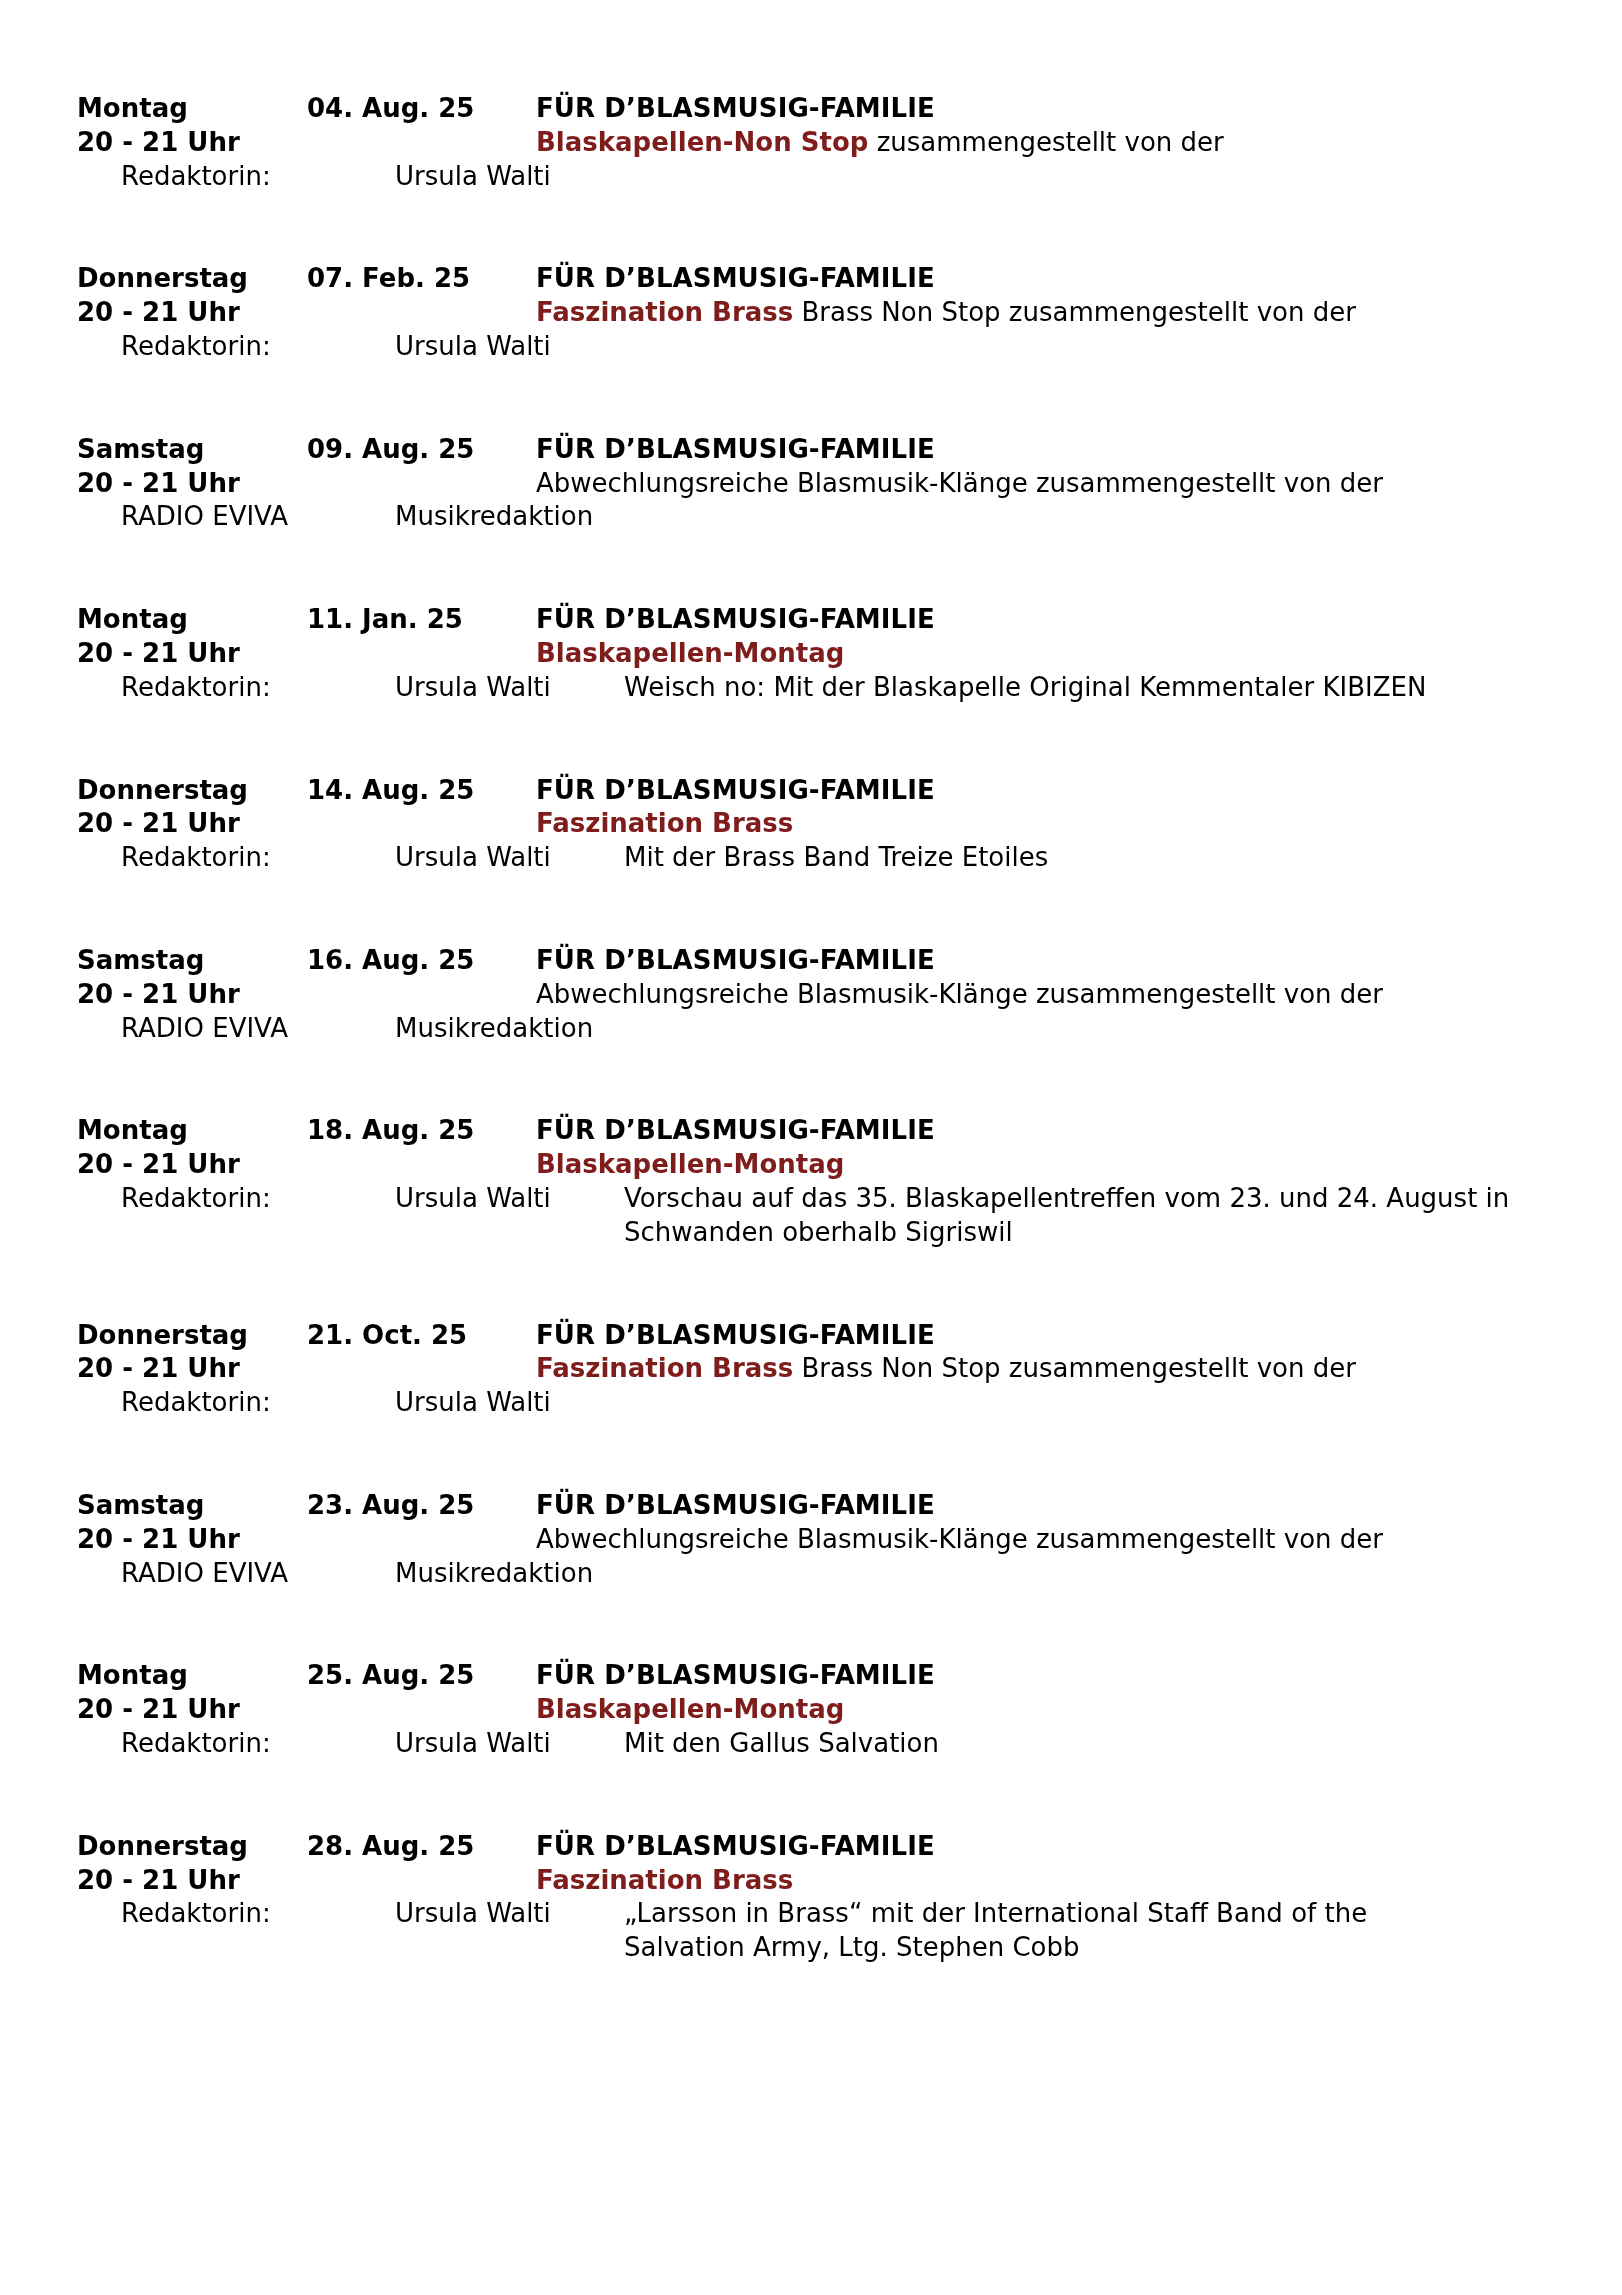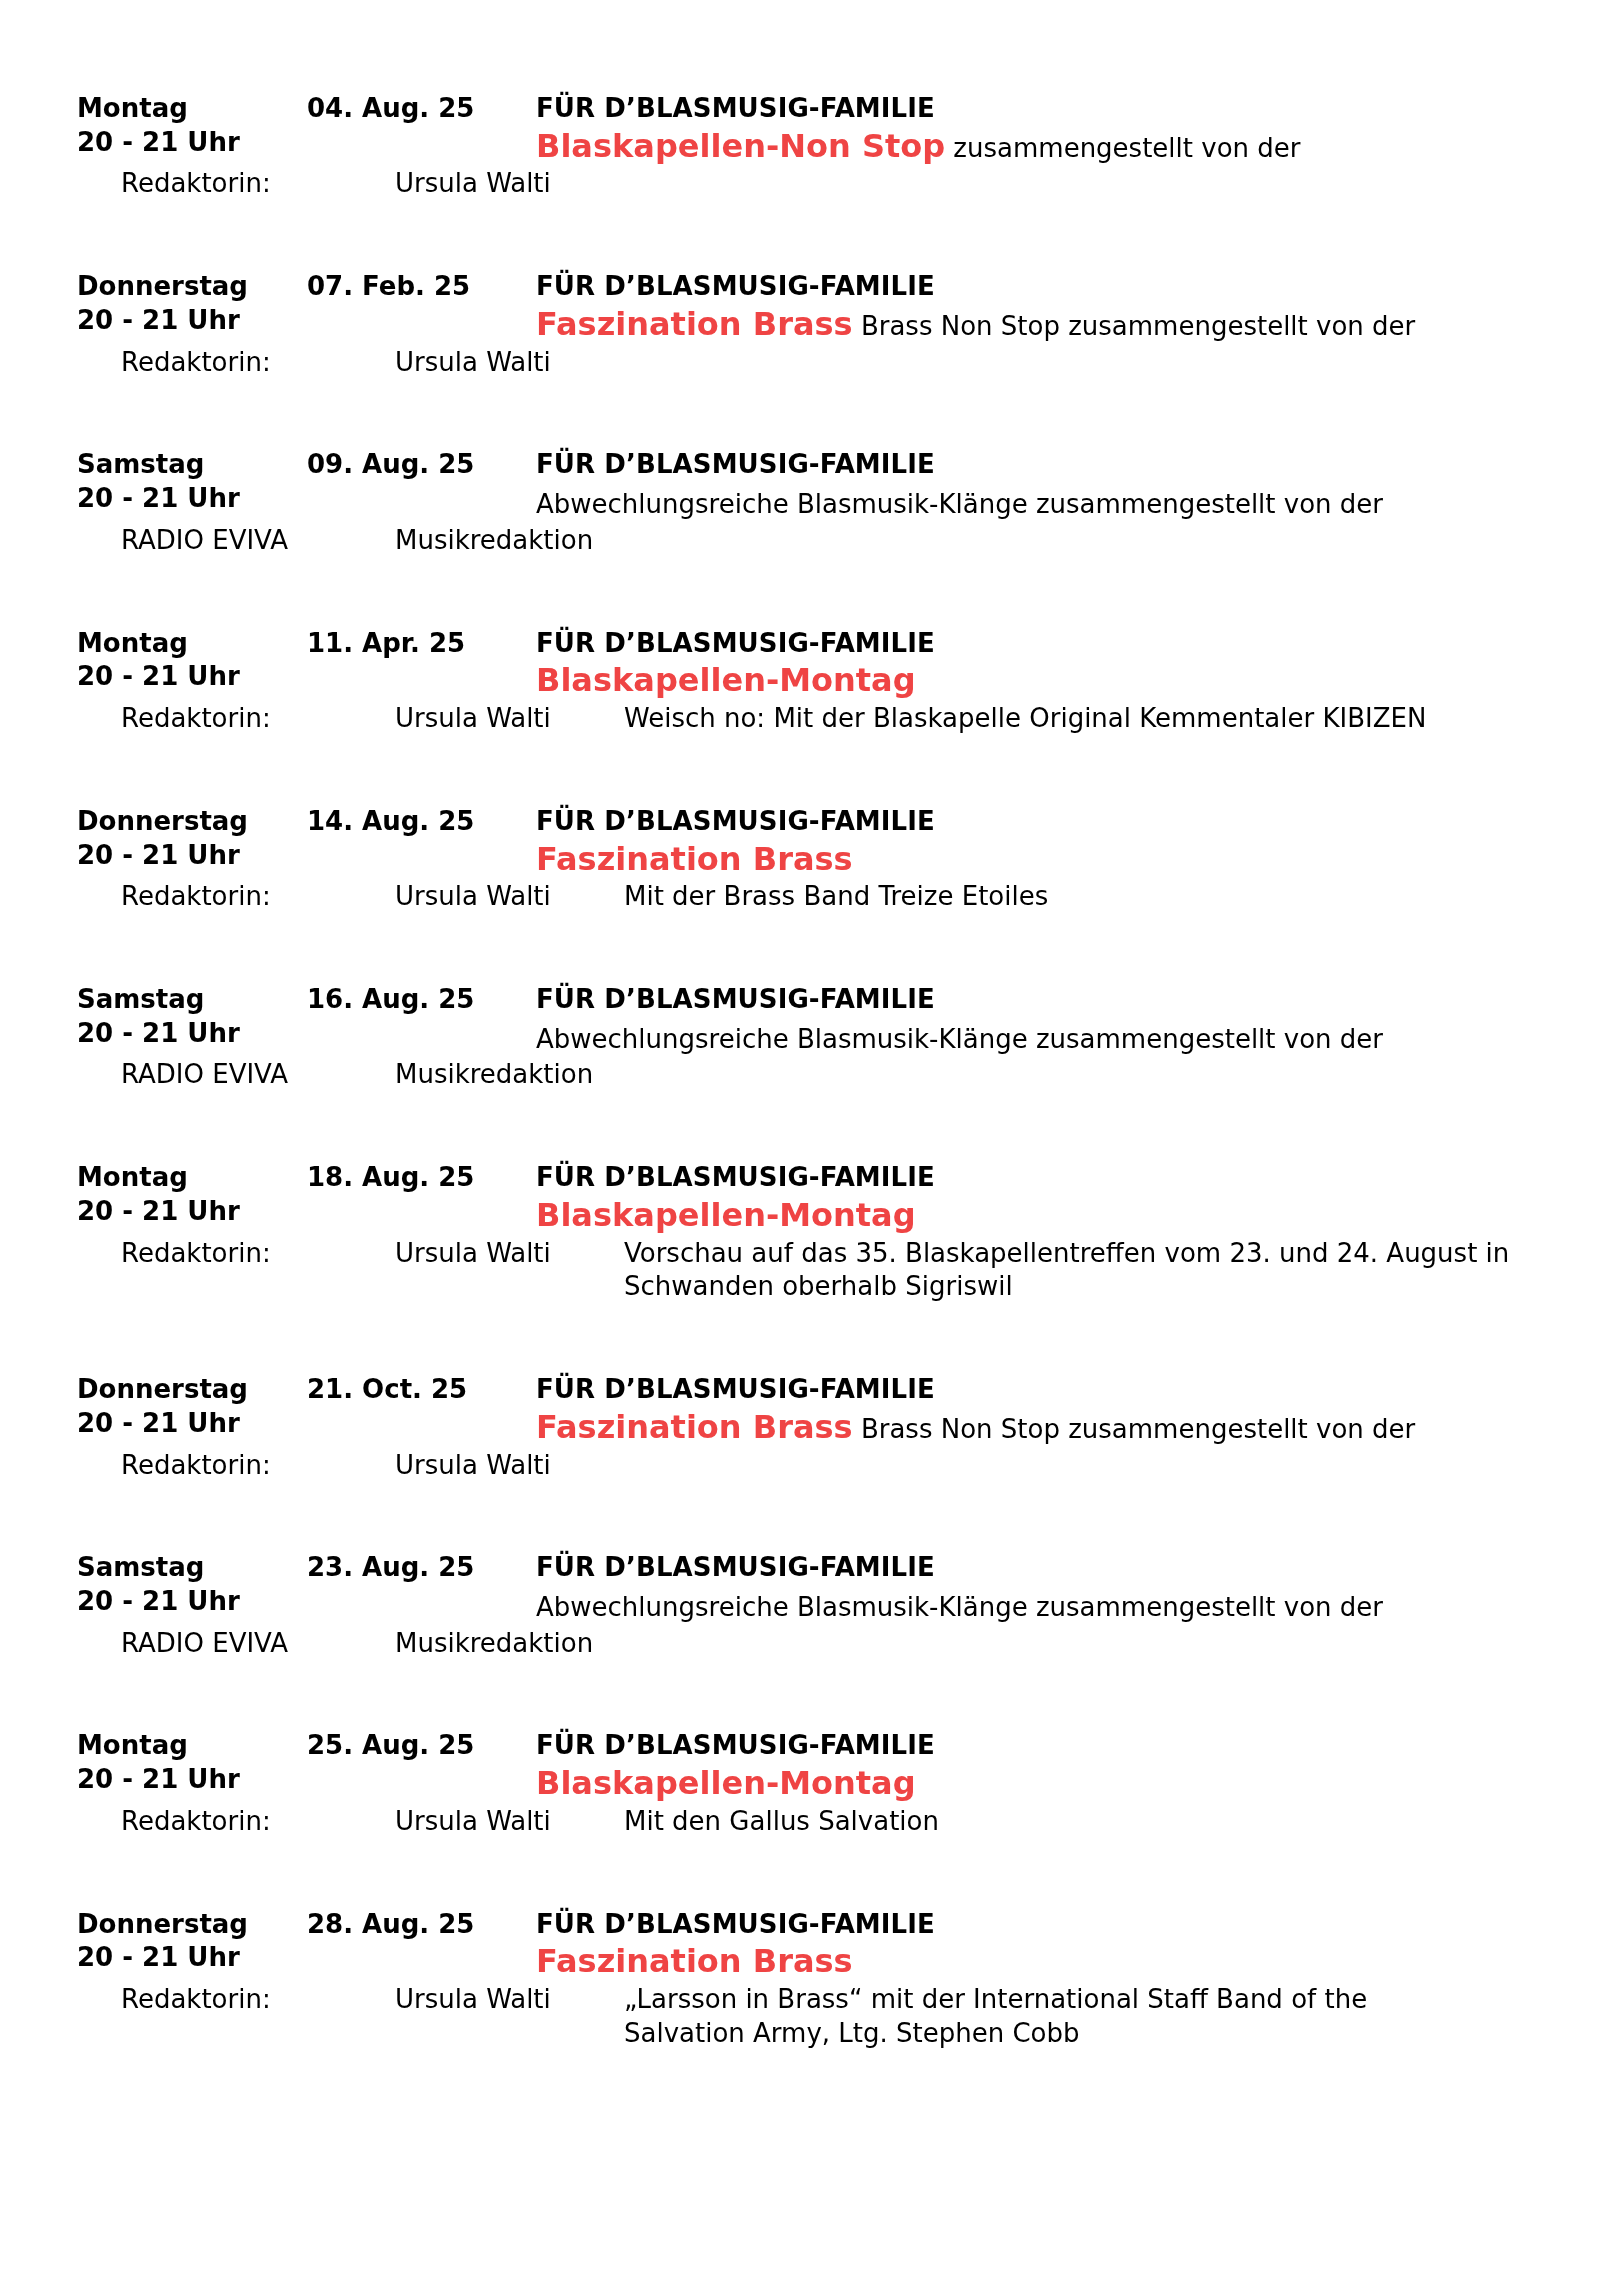--- a/index.html
+++ b/index.html
@@ -58,22 +58,22 @@
     font-size: 26px;
     margin-left: 44px;
   }
   .t-title {
     font-weight: bold;
     font-size: 26px;
     letter-spacing: 0.1px;
   }
   .t-green {
     font-weight: bold;
-    font-size: 32px;
-    color: #ef4444;
+    font-size: 26px;
+    color: #7f1d1d;
   }
   .t-desc {
     font-weight: normal;
     font-size: 26px;
   }
   .desc-line {
     display: block;
   }
   .desc-cont {
     display: block;
@@ -140,21 +140,21 @@
           <div class="col-day t-reg">RADIO EVIVA</div>
           <div class="col-date t-reg">Musikredaktion</div>
           <div class="col-desc t-desc">
             <span class="desc-line"></span>
           </div>
         </div>
       </div>
       <div class="entry">
         <div class="row">
           <div class="col-day t-bold">Montag</div>
-          <div class="col-date t-bold">11. Apr.  25</div>
+          <div class="col-date t-bold">11. Jan.  25</div>
           <div class="col-desc t-title">FÜR D’BLASMUSIG-FAMILIE</div>
         </div>
         <div class="row">
           <div class="col-day t-bold">20 - 21 Uhr</div>
           <div class="col-date"></div>
           <div class="col-desc"><span class="t-green">Blaskapellen-Montag</span><span class="t-desc inline-after"></span></div>
         </div>
         <div class="row">
           <div class="col-day t-reg">Redaktorin:</div>
           <div class="col-date t-reg">Ursula Walti</div>

